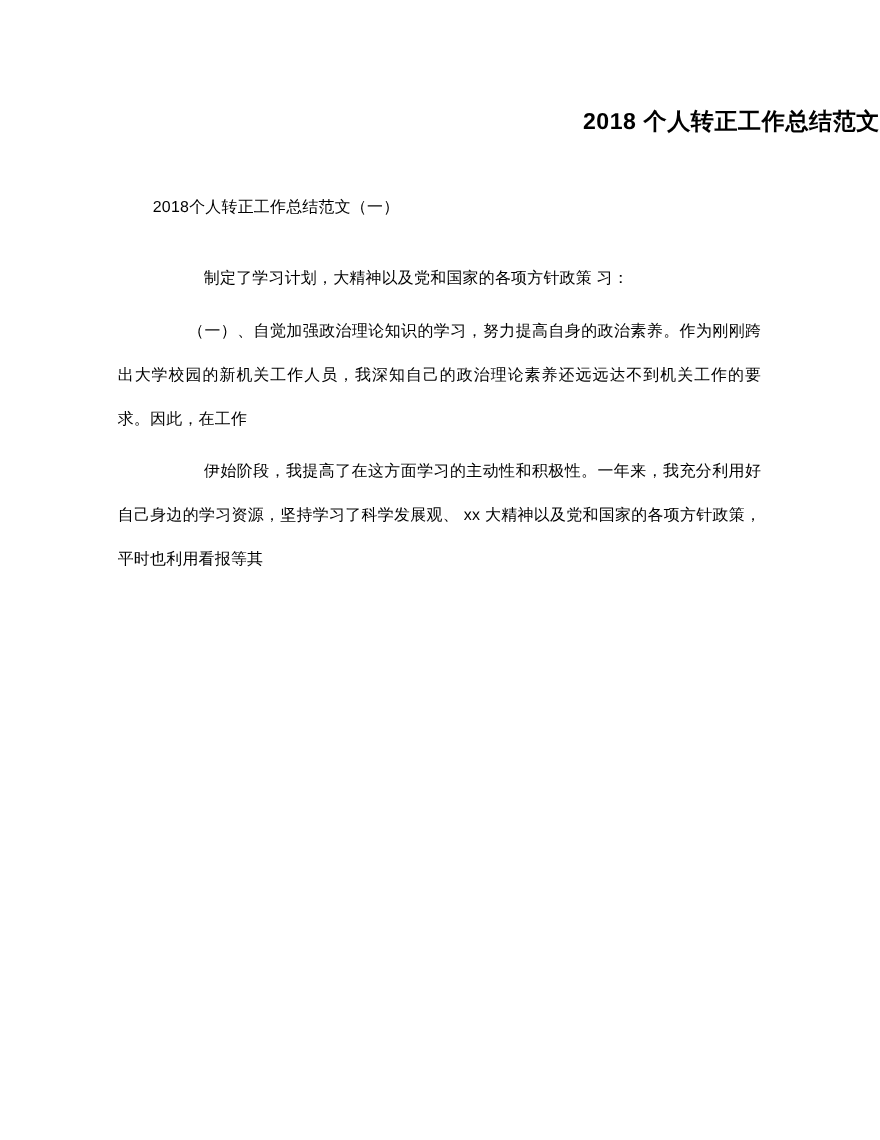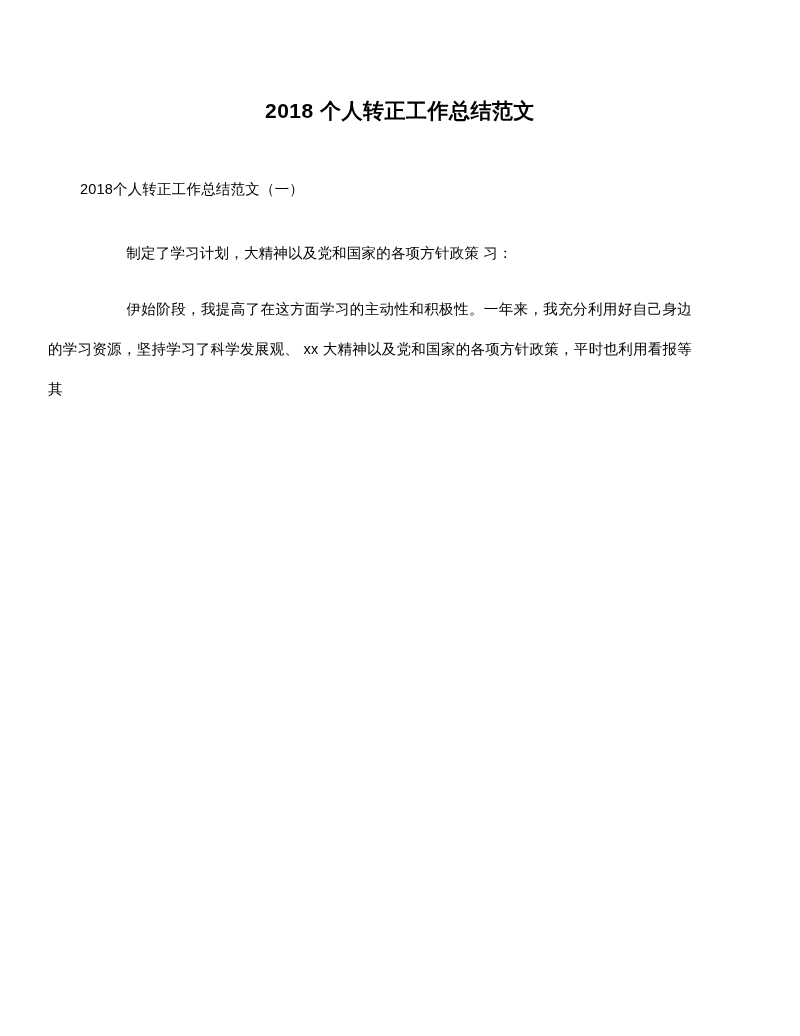--- a/index.html
+++ b/index.html
@@ -18,28 +18,28 @@
     position: relative;
     width: 800px;
     height: 1036px;
     background: #ffffff;
     box-sizing: border-box;
     padding: 0;
   }
   .doc-title {
     margin: 0;
     padding: 96px 0 0 0;
-    text-align: center;
+    text-align: right;
     font-size: 21px;
     font-weight: bold;
     letter-spacing: 0.5px;
     line-height: 1.4;
   }
   .body-area {
-    padding: 0 108px 0 48px;
+    padding: 0 108px 0 107px;
     margin-top: 30px;
   }
   .para {
     margin: 0 0 0 0;
     font-size: 14.5px;
     line-height: 40px;
     text-align: justify;
     text-justify: inter-ideograph;
     letter-spacing: 0.2px;
   }
@@ -76,20 +76,21 @@
 
     <div class="spacer-sm"></div>
 
 
     <div class="spacer-sm"></div>
 
     <p class="para"><span class="indent5"></span><span>制定了学习计划，大精神以及党和国家的各项方针政策 习：</span></p>
 
     <div class="spacer-sm"></div>
 
+    <p class="para"><span class="indent4"></span><span>（一）、自觉加强政治理论知识的学习，努力提高自身的政治素养。作为刚刚跨出大学校园的新机关工作人员，我深知自己的政治理论素养还远远达不到机关工作的要求。因此，在工作</span></p>
 
     <div class="spacer-sm"></div>
 
     <p class="para"><span class="indent5"></span><span>伊始阶段，我提高了在这方面学习的主动性和积极性。一年来，我充分利用好自己身边的学习资源，坚持学习了科学发展观、 xx 大精神以及党和国家的各项方针政策，平时也利用看报等其</span></p>
 
     <div class="spacer-sm"></div>
 
 
   </div>
 </div>

